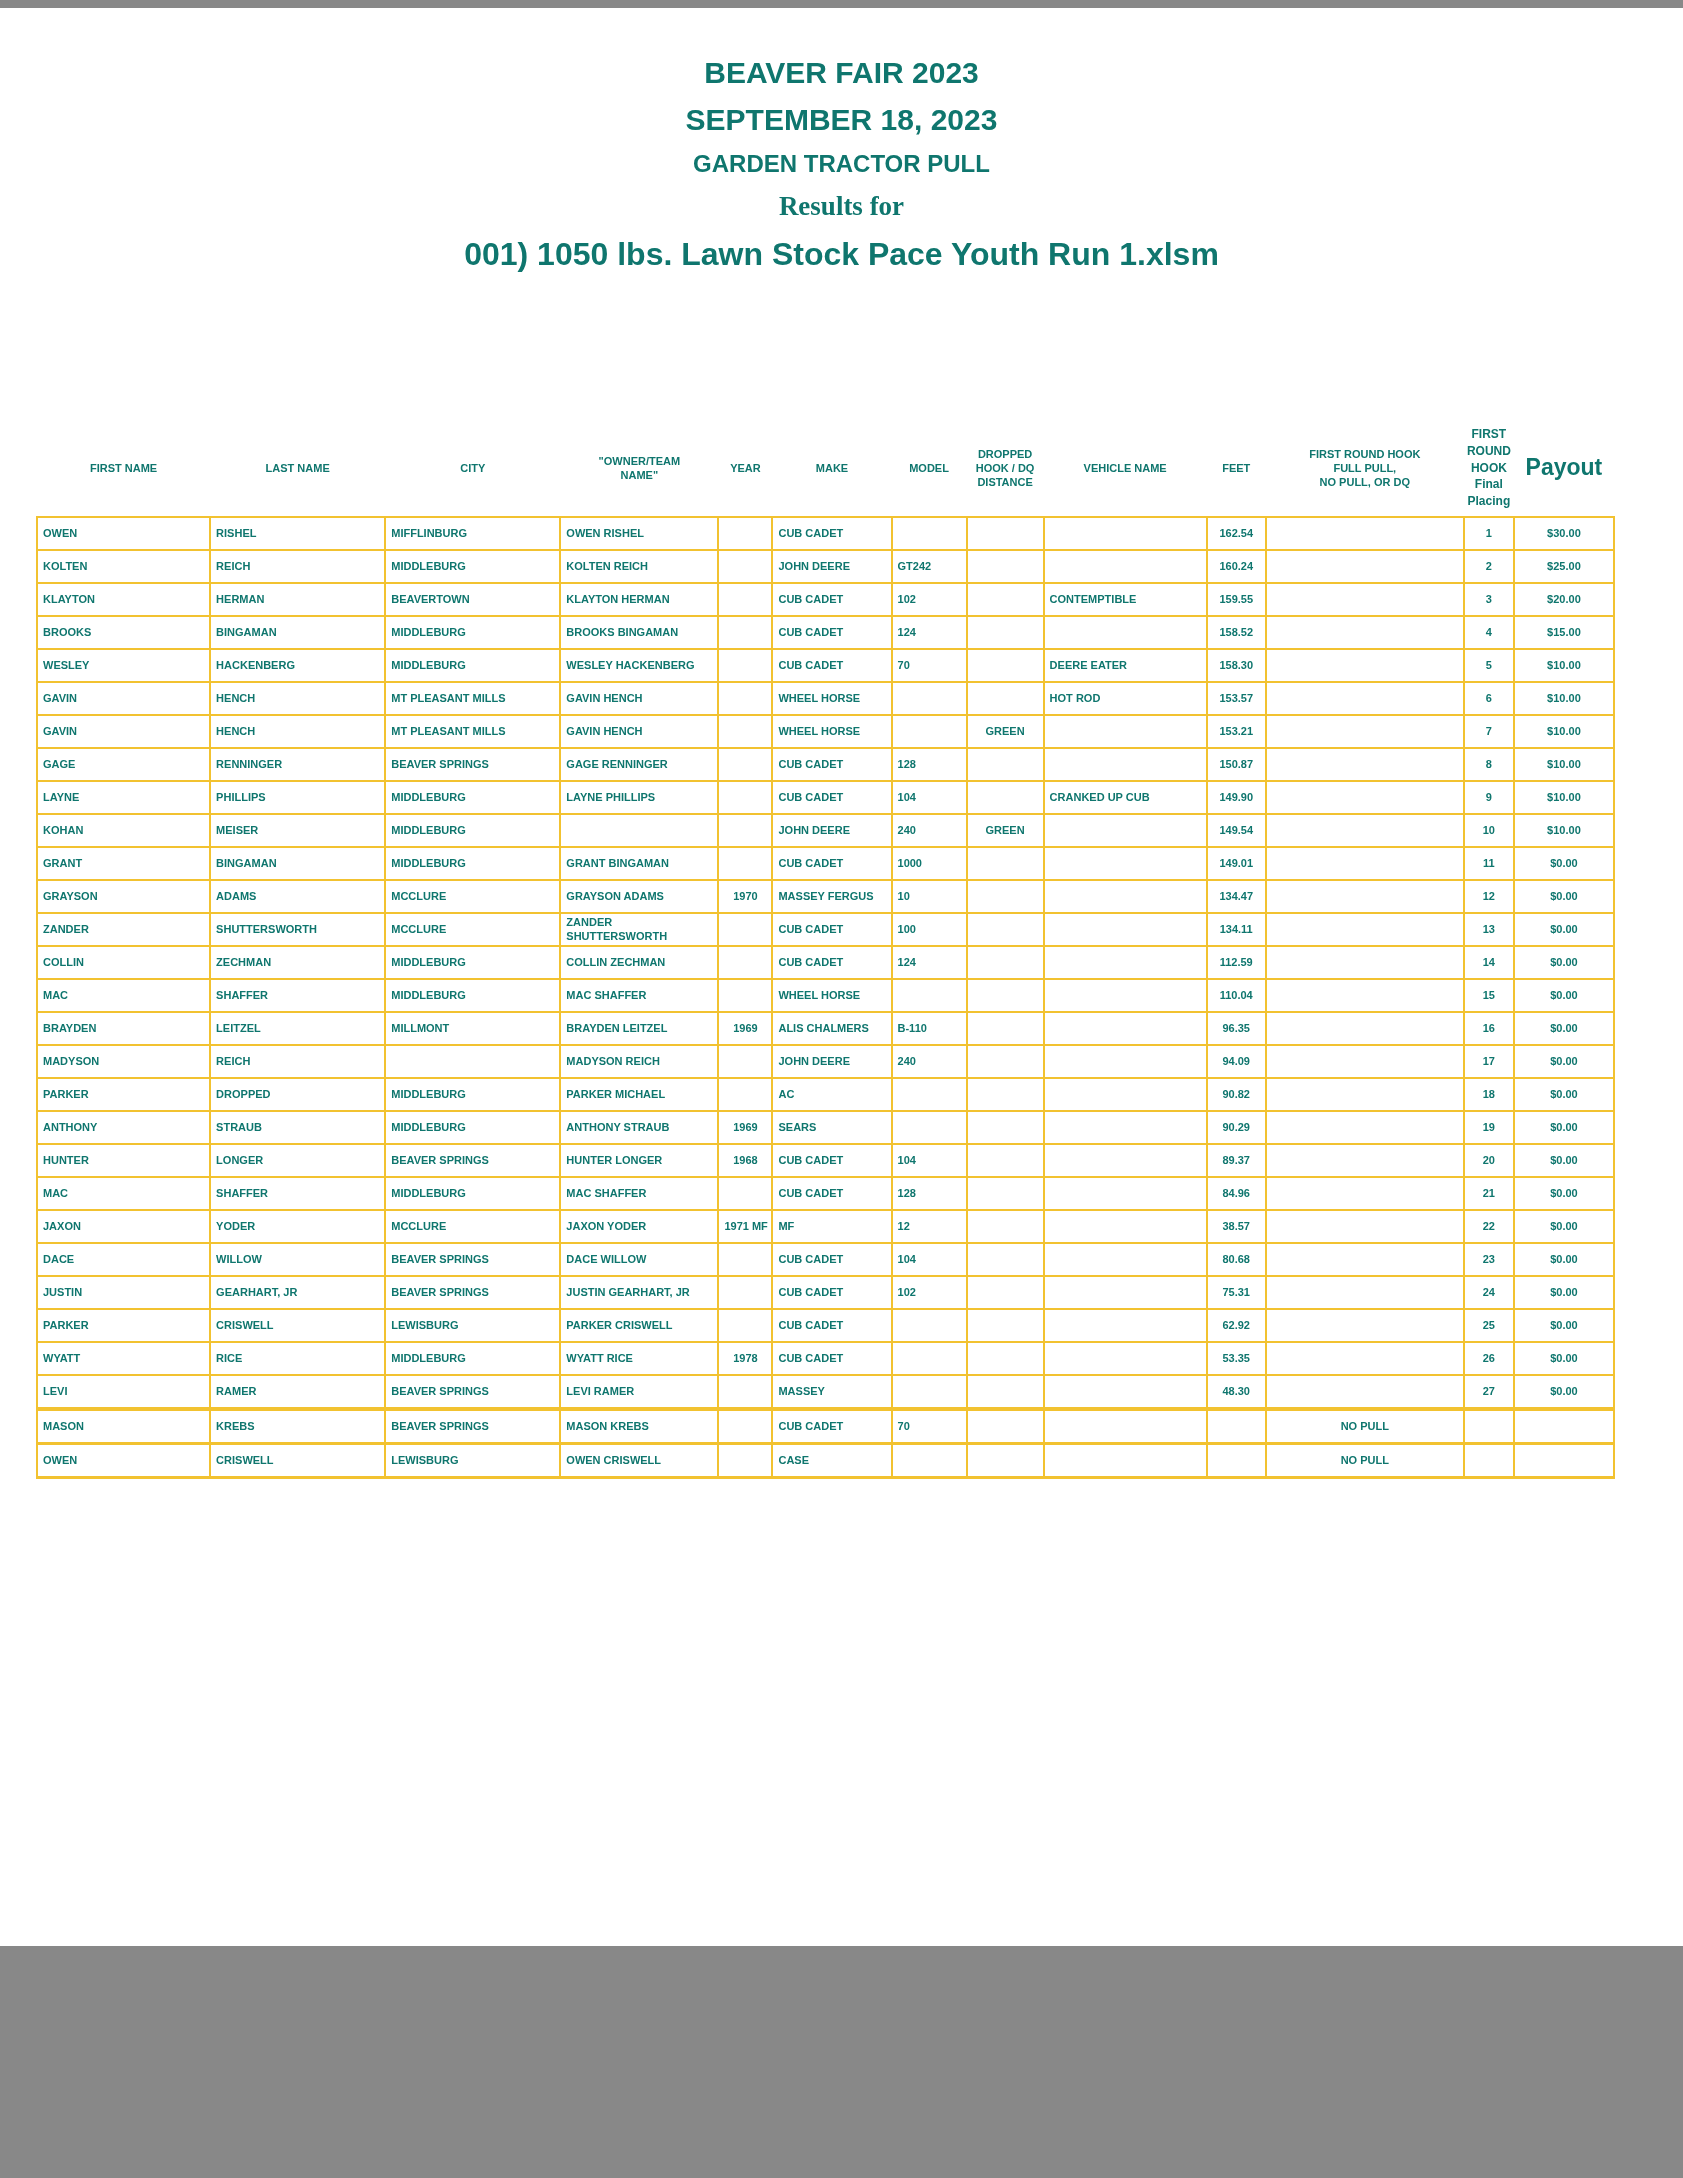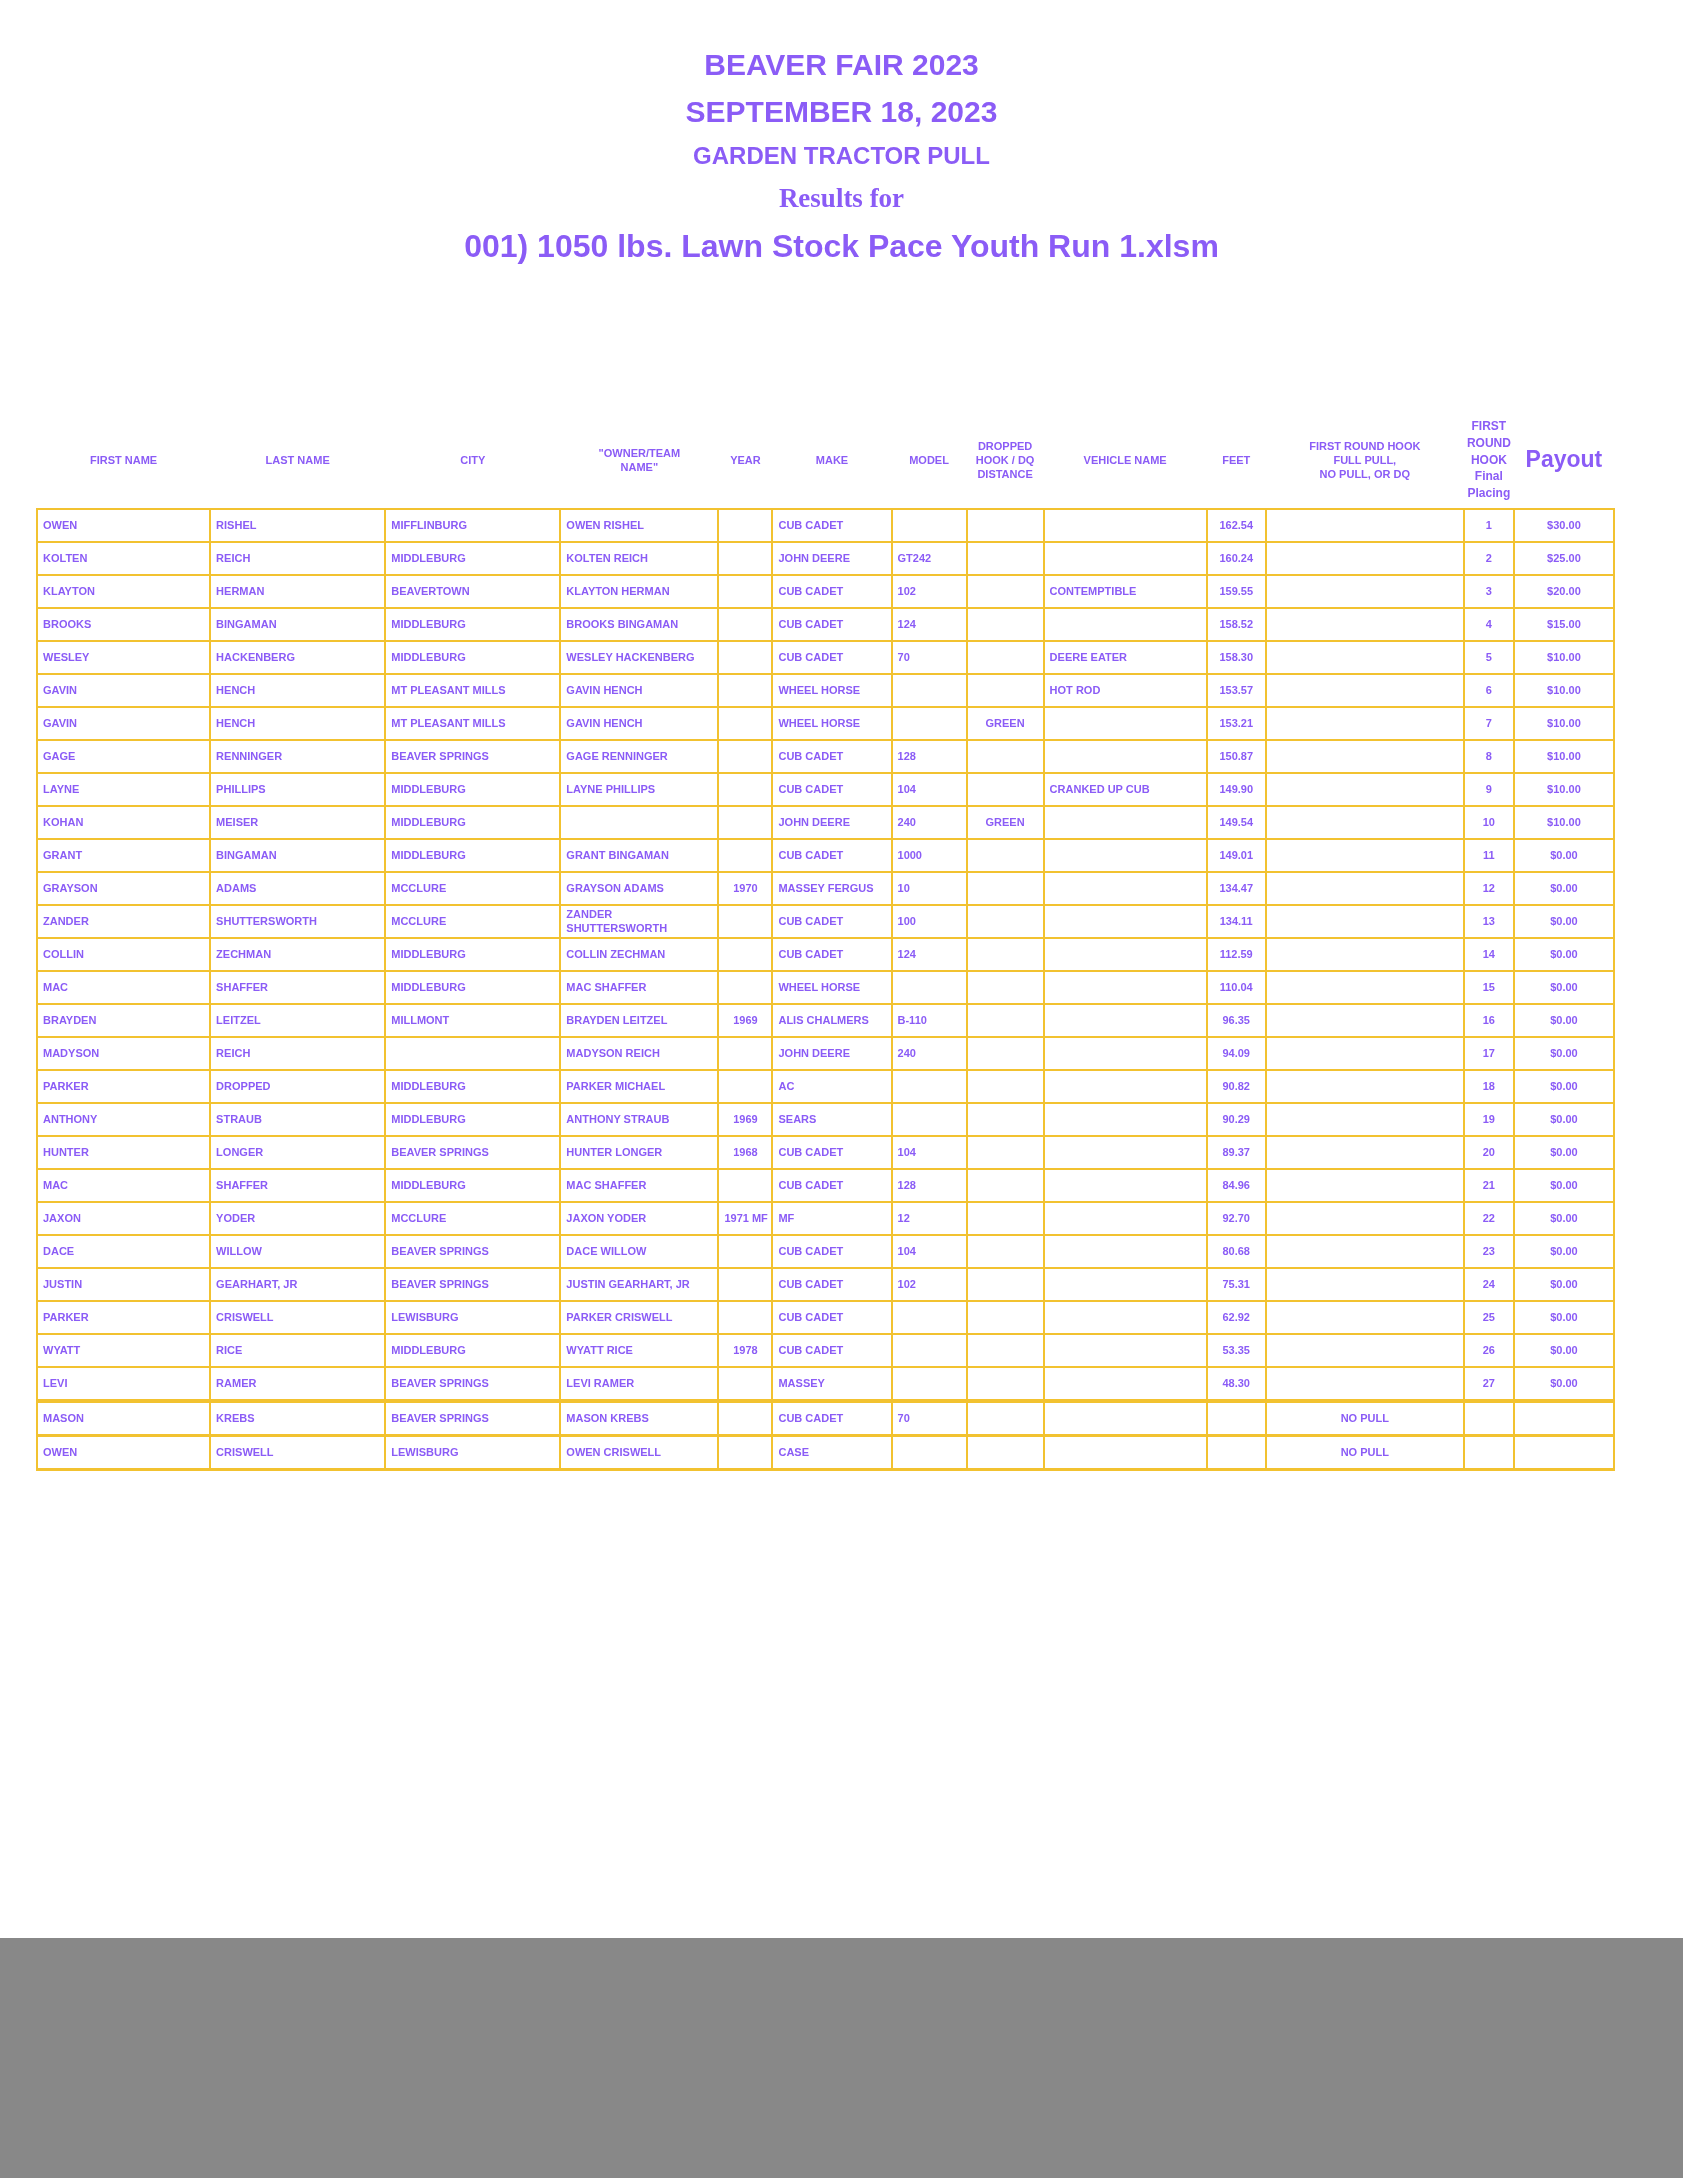--- a/index.html
+++ b/index.html
@@ -1,22 +1,23 @@
 <!DOCTYPE html>
 <html><head>
 <meta charset="utf-8">
 <style>
   html,body{margin:0;padding:0;background:#888;}
   .page{
     position:relative;
     width:1683px;height:1938px;
     background:#ffffff;
     font-family:"Liberation Sans",sans-serif;
-    color:#8b5cf6;
+    color:#0f766e;
     overflow:hidden;
+    margin-top:8px;
   }
   
   .titles{position:absolute;top:50px;left:0;width:100%;text-align:center;font-weight:bold;}
   .title-l1,.title-l2{font-size:30px;line-height:1.0;margin:0 0 17px 0;}
   .title-l3{font-size:24px;line-height:1.0;margin:0 0 17px 0;}
   .title-l4{font-size:27px;line-height:1.0;margin:0 0 18px 0;font-family:Liberation Serif, serif;}
   .title-l5{font-size:32px;line-height:1.0;margin:0;}
   
   table.results{
     position:absolute;left:36px;top:418px;
@@ -431,21 +432,21 @@
         <tr>
           <td class="a-l col-first_name">JAXON</td>
           <td class="a-l col-last_name">YODER</td>
           <td class="a-l col-city">MCCLURE</td>
           <td class="a-l col-owner_team">JAXON YODER</td>
           <td class="a-c col-year">1971 MF</td>
           <td class="a-l col-make">MF</td>
           <td class="a-l col-model">12</td>
           <td class="a-c col-dropped_hook"></td>
           <td class="a-l col-vehicle_name"></td>
-          <td class="a-c col-feet">92.70</td>
+          <td class="a-c col-feet">38.57</td>
           <td class="a-c col-first_round_hook"></td>
           <td class="a-c col-placing">22</td>
           <td class="a-c col-payout">$0.00</td>
         </tr>
         <tr>
           <td class="a-l col-first_name">DACE</td>
           <td class="a-l col-last_name">WILLOW</td>
           <td class="a-l col-city">BEAVER SPRINGS</td>
           <td class="a-l col-owner_team">DACE WILLOW</td>
           <td class="a-c col-year"></td>

